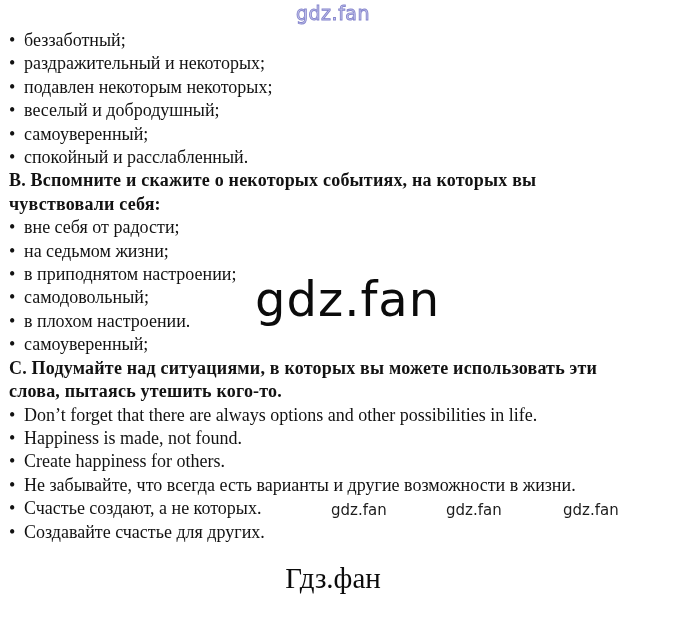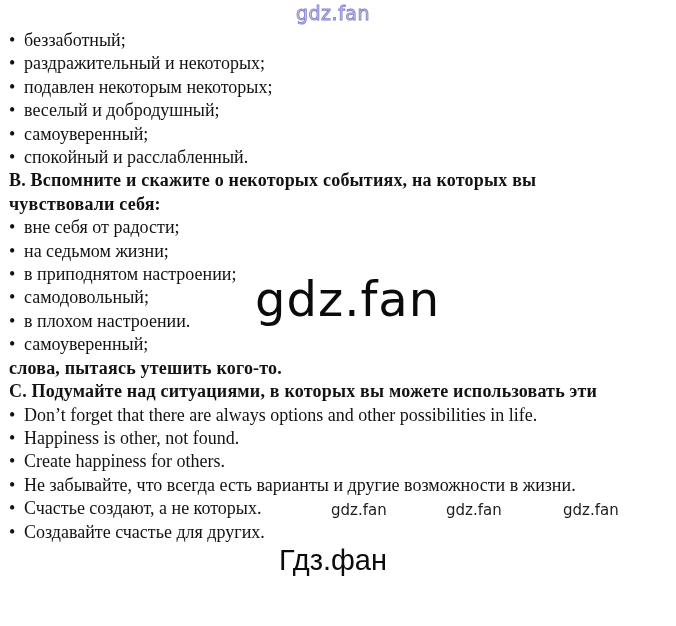--- a/index.html
+++ b/index.html
@@ -44,23 +44,23 @@
     position: absolute;
     top: 2px;
     font-size: 15px;
     color: #1c1c1c;
     font-family: "DejaVu Sans", sans-serif;
   }
   #wm-i0 { left: 322px; }
   #wm-i1 { left: 437px; }
   #wm-i2 { left: 554px; }
   #footer {
-    margin-top: 0;
+    margin-top: 18px;
     text-align: center;
-    font-family: Liberation Sans, sans-serif;
+    font-family: Liberation Serif, serif;
     font-size: 29px;
     color: #0b0b0b;
   }
 </style>
 </head>
 <body>
 
 <span class="wm" id="wm-top">gdz.fan</span>
 <span class="wm" id="wm-center">gdz.fan</span>
 
@@ -76,25 +76,25 @@
   <div class="line bold">В. Вспомните и скажите о некоторых событиях, на которых вы</div>
   <div class="line bold">чувствовали себя:</div>
 
   <div class="line"><span class="b">•</span><span>вне себя от радости;</span></div>
   <div class="line"><span class="b">•</span><span>на седьмом жизни;</span></div>
   <div class="line"><span class="b">•</span><span>в приподнятом настроении;</span></div>
   <div class="line"><span class="b">•</span><span>самодовольный;</span></div>
   <div class="line"><span class="b">•</span><span>в плохом настроении.</span></div>
   <div class="line"><span class="b">•</span><span>самоуверенный;</span></div>
 
+  <div class="line bold">С. Подумайте над ситуациями, в которых вы можете использовать эти</div>
   <div class="line bold">слова, пытаясь утешить кого-то.</div>
-  <div class="line bold">С. Подумайте над ситуациями, в которых вы можете использовать эти</div>
 
   <div class="line"><span class="b">•</span><span>Don’t forget that there are always options and other possibilities in life.</span></div>
-  <div class="line"><span class="b">•</span><span>Happiness is other, not found.</span></div>
+  <div class="line"><span class="b">•</span><span>Happiness is made, not found.</span></div>
   <div class="line"><span class="b">•</span><span>Create happiness for others.</span></div>
   <div class="line"><span class="b">•</span><span>Не забывайте, что всегда есть варианты и другие возможности в жизни.</span></div>
 
   <div class="line rel">
     <span class="b">•</span><span>Счастье создают, а не которых.</span>
     <span class="wm-inline" id="wm-i0">gdz.fan</span>
     <span class="wm-inline" id="wm-i1">gdz.fan</span>
     <span class="wm-inline" id="wm-i2">gdz.fan</span>
   </div>
 

